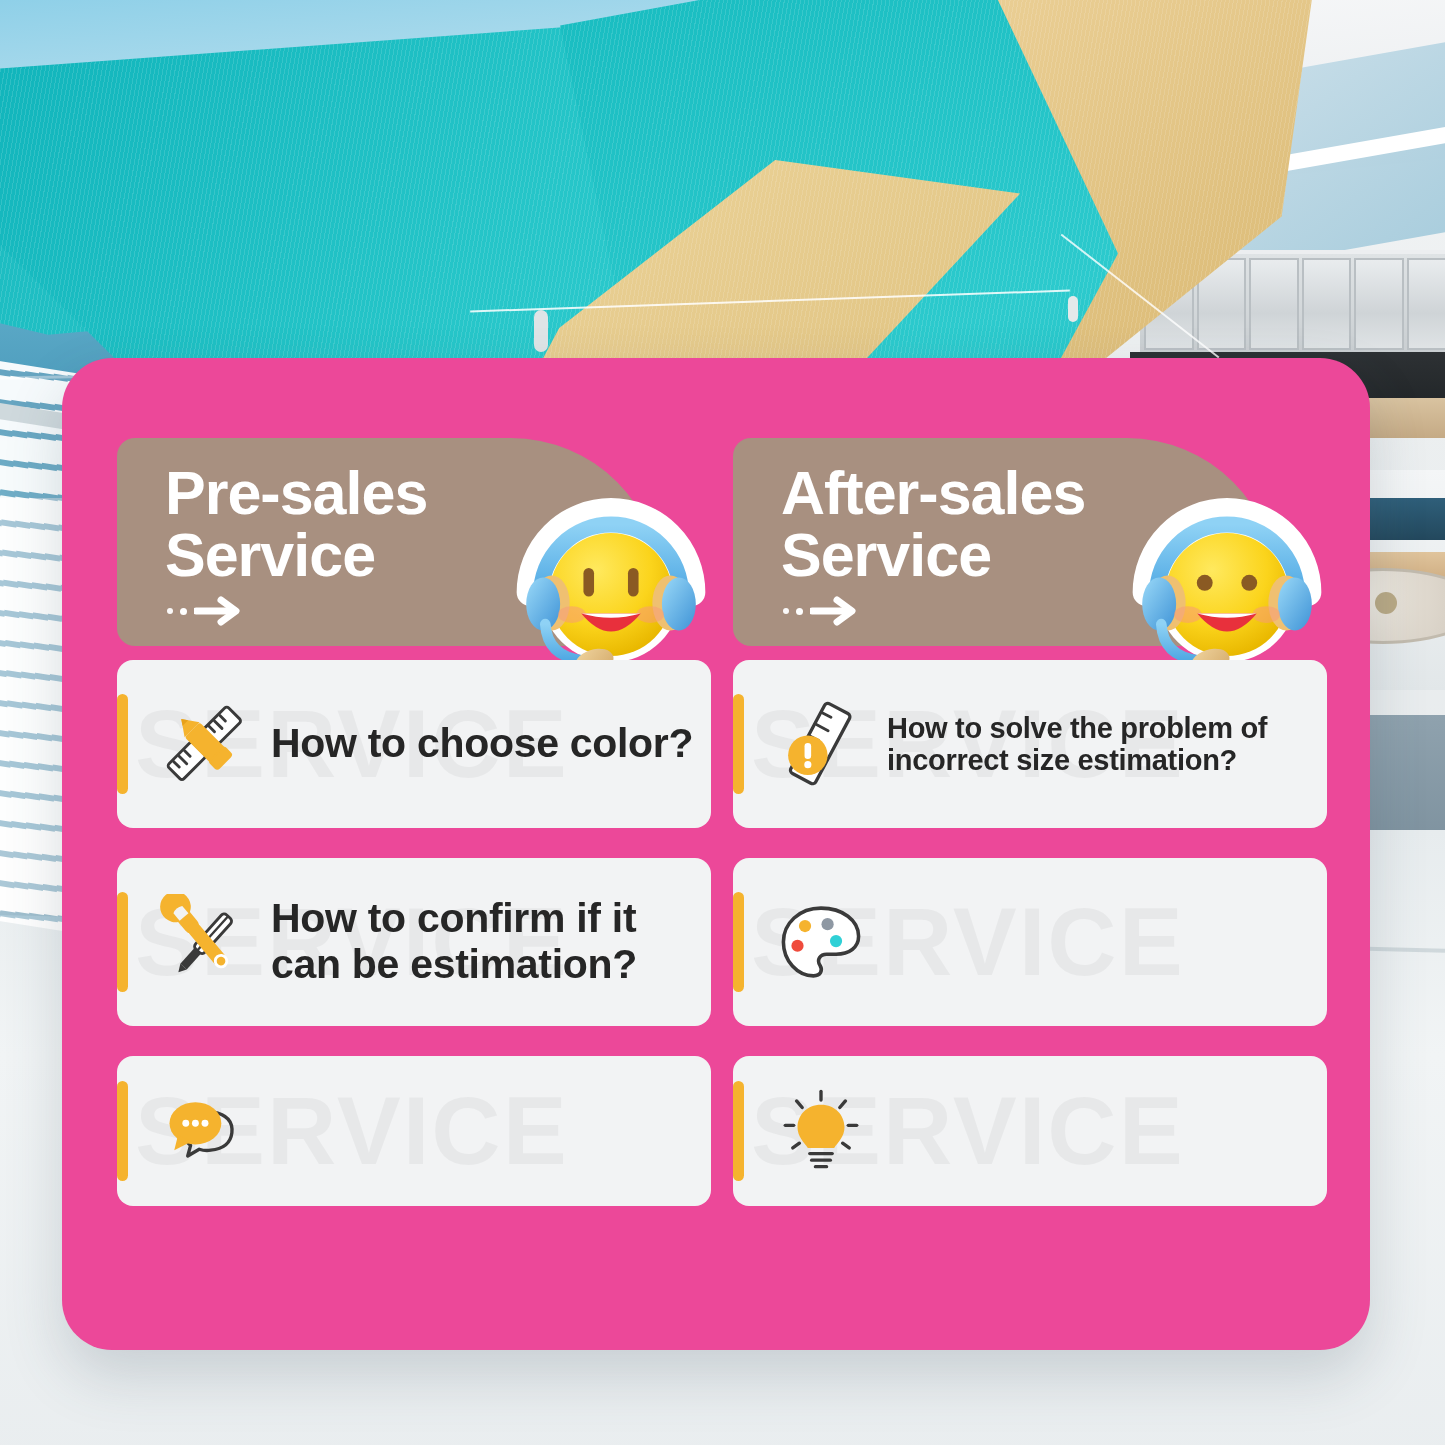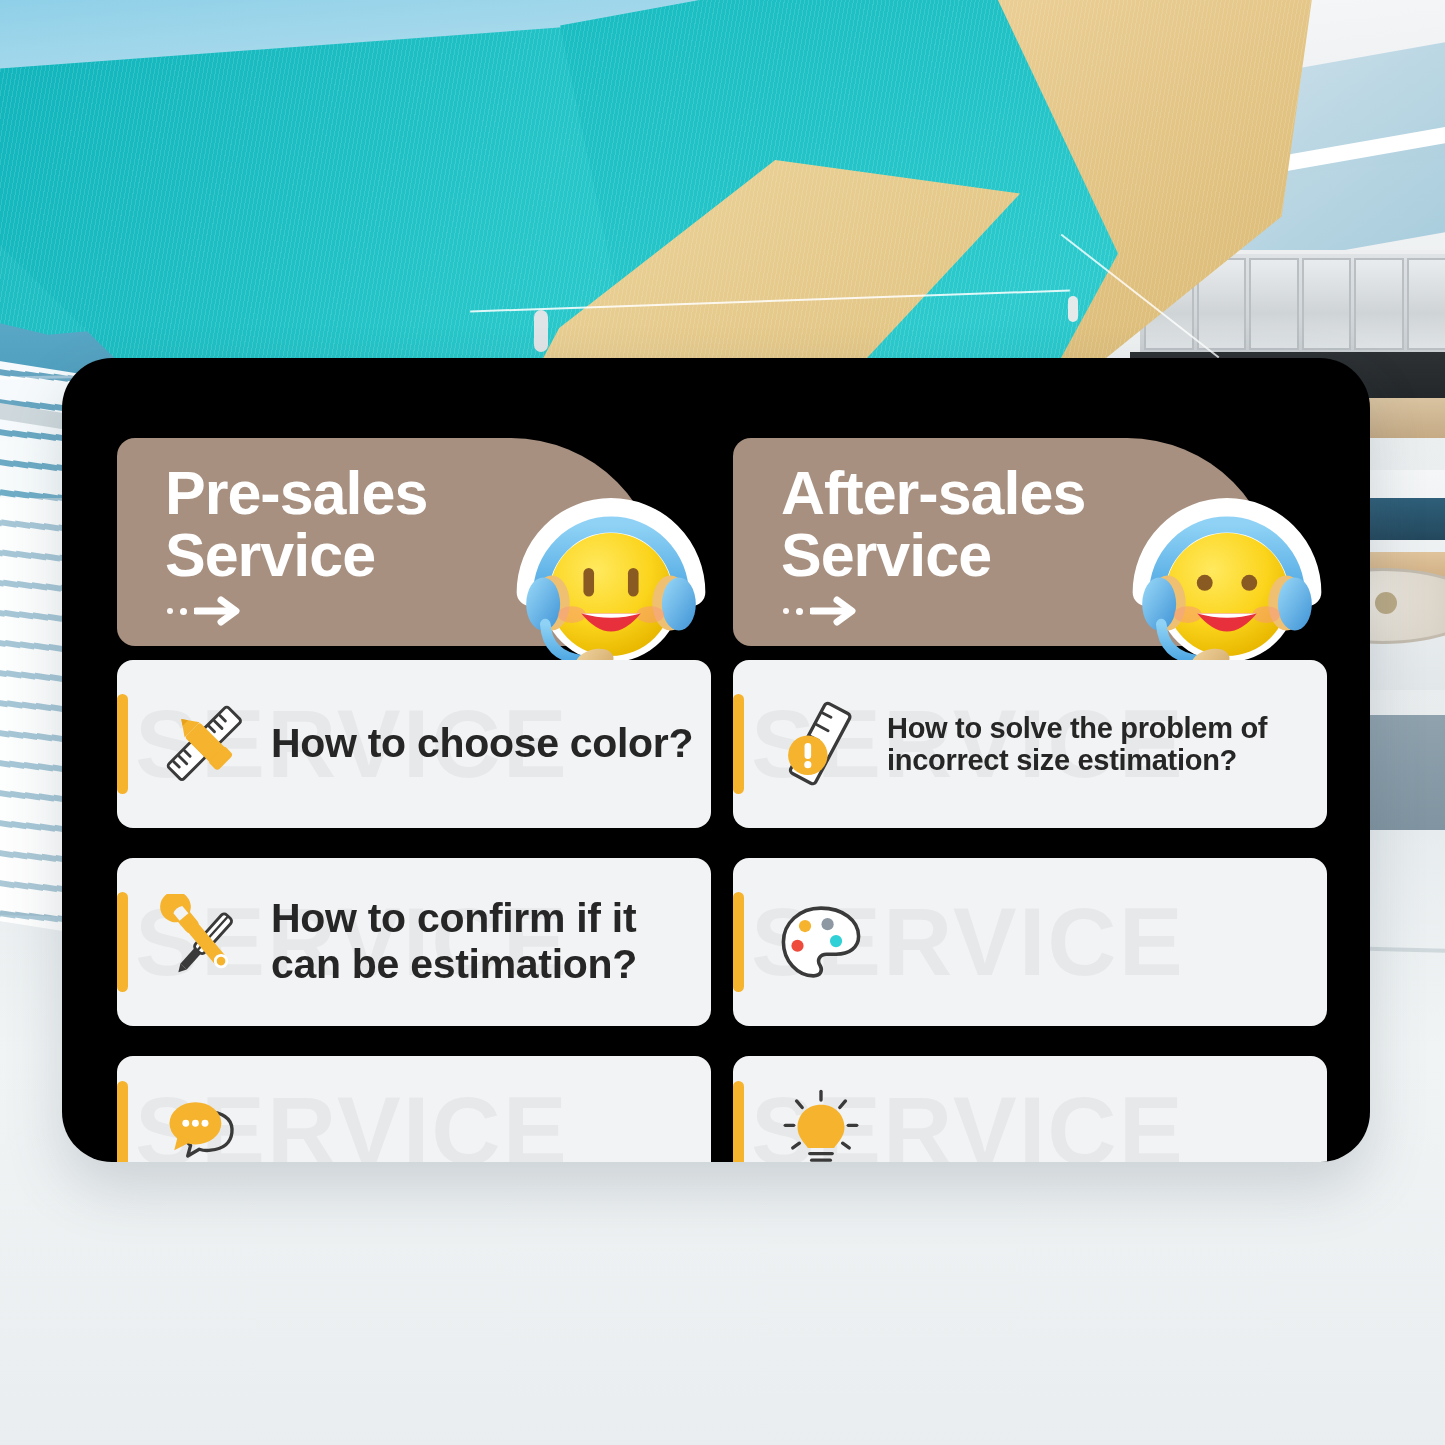--- a/index.html
+++ b/index.html
@@ -82,22 +82,22 @@
      clip-path:polygon(66% 0%,100% 8%,62% 78%,18% 98%,36% 40%);}
   .sail-tex{position:absolute;inset:0;opacity:.18;
      background:repeating-linear-gradient(100deg,rgba(255,255,255,.7) 0 1px,transparent 1px 4px);}
   .cable{position:absolute;left:470px;top:300px;width:600px;height:2px;background:rgba(255,255,255,.85);transform:rotate(-2deg);}
   .cable2{position:absolute;left:1040px;top:295px;width:200px;height:2px;background:rgba(255,255,255,.8);transform:rotate(38deg);}
   .post{position:absolute;left:534px;top:310px;width:14px;height:42px;border-radius:7px;background:#dfe4e6;}
   .post2{position:absolute;left:1068px;top:296px;width:10px;height:26px;border-radius:5px;background:#e4e9ea;}
 
   
   .card{
-    position:absolute;left:62px;top:358px;width:1308px;height:804px;
-    background:#000000;border-radius:50px;
+    position:absolute;left:62px;top:358px;width:1308px;height:992px;
+    background:#ec4899;border-radius:50px;
     box-shadow:0 26px 58px rgba(60,80,95,.20);
     overflow:hidden;
   }
 
   .columns{position:absolute;left:55px;top:80px;width:1210px;display:flex;gap:22px;}
   .col{width:594px;}
 
   
   .banner-wrap{position:relative;height:222px;}
   .banner{

